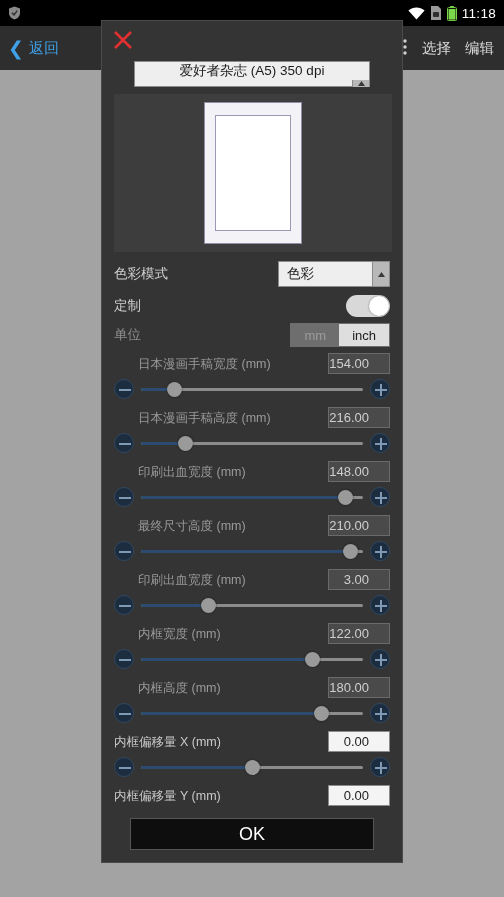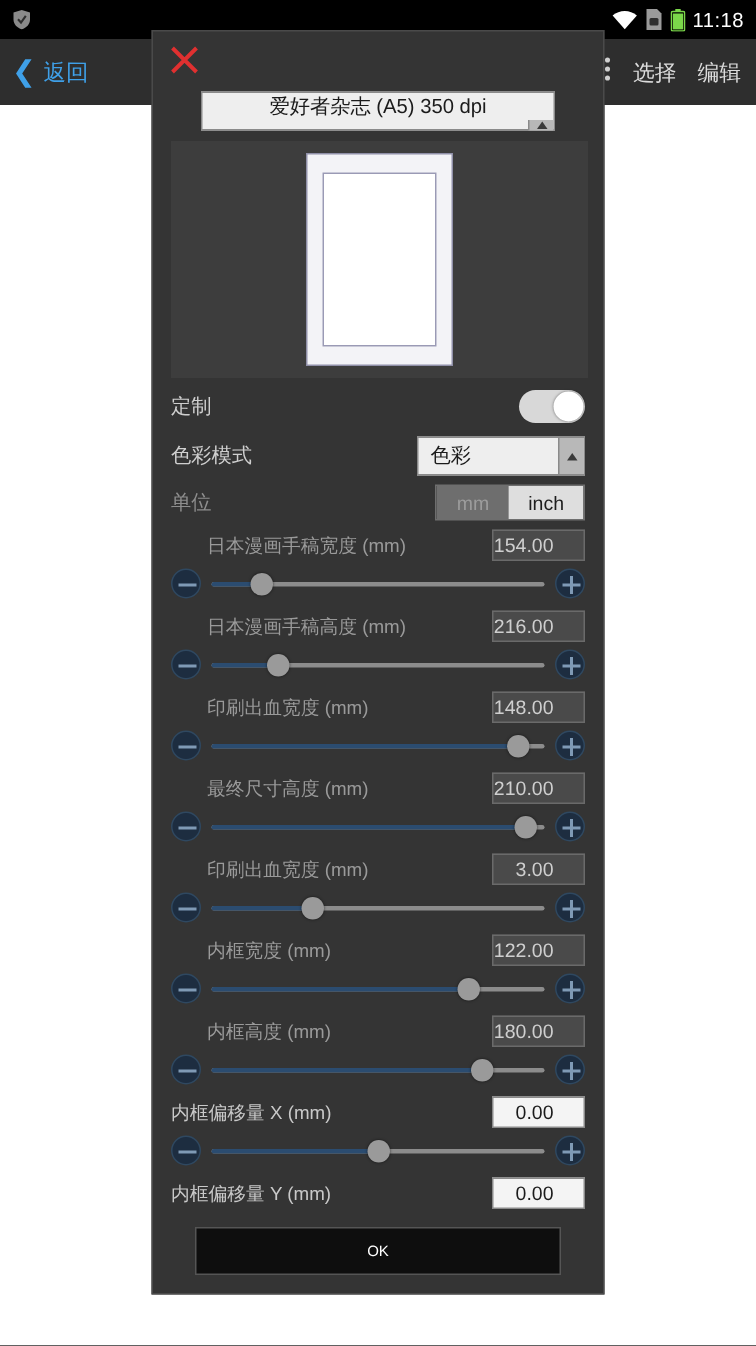--- a/index.html
+++ b/index.html
@@ -6,21 +6,21 @@
   html, body {
     margin: 0; padding: 0;
     width: 504px; height: 897px;
     background: #2b2b2b;
     font-family: "Liberation Sans", sans-serif;
     overflow: hidden;
   }
   #screen {
     position: relative;
     width: 504px; height: 897px;
-    background: #ffffff;
+    background: #a3a3a3;
     overflow: hidden;
   }
 
   
   .statusbar {
     position: absolute; top: 0; left: 0; width: 504px; height: 26px;
     background: #000;
     display: flex; align-items: center;
     padding: 0 8px;
     color: #fff; font-size: 13px;
@@ -240,21 +240,21 @@
 
   
   .dlg-footer {
     flex: 0 0 56px;
     display: flex; align-items: center; justify-content: center;
   }
   .ok-btn {
     width: 244px; height: 32px;
     background: #0e0e0e;
     border: 1px solid #555;
-    color: #ffffff; font-size: 10px;
+    color: #ffffff; font-size: 18px;
     display: flex; align-items: center; justify-content: center;
   }
 </style>
 </head>
 <body>
 
 <div id="screen">
 
   <div class="statusbar">
     <div class="left">
@@ -359,39 +359,39 @@
           </span>
         </div>
       </div>
 
       <div class="preview">
         <div class="paper">
           <div class="inner-frame"></div>
         </div>
       </div>
 
-      <div class="row toggle-row">
-        <div class="row-label">定制</div>
-        <div class="toggle">
-          <div class="knob"></div>
-        </div>
-      </div>
-
       <div class="row">
         <div class="row-label">色彩模式</div>
         <div class="select color-select">
           <span class="sel-text">色彩</span>
           <span class="sel-arrow">
             <svg width="9" height="7" viewBox="0 0 9 7">
                 <path d="M4.5 1 L8 6 L1 6 Z" fill="#3a3a3a"></path>
               </svg>
           </span>
         </div>
       </div>
 
+      <div class="row toggle-row">
+        <div class="row-label">定制</div>
+        <div class="toggle">
+          <div class="knob"></div>
+        </div>
+      </div>
+
       <div class="row unit-row">
         <div class="row-label dim">单位</div>
         <div class="seg">
           <div class="on">mm</div>
           <div class="off">inch</div>
         </div>
       </div>
 
       <div id="fields">
           <div class="field-row">

